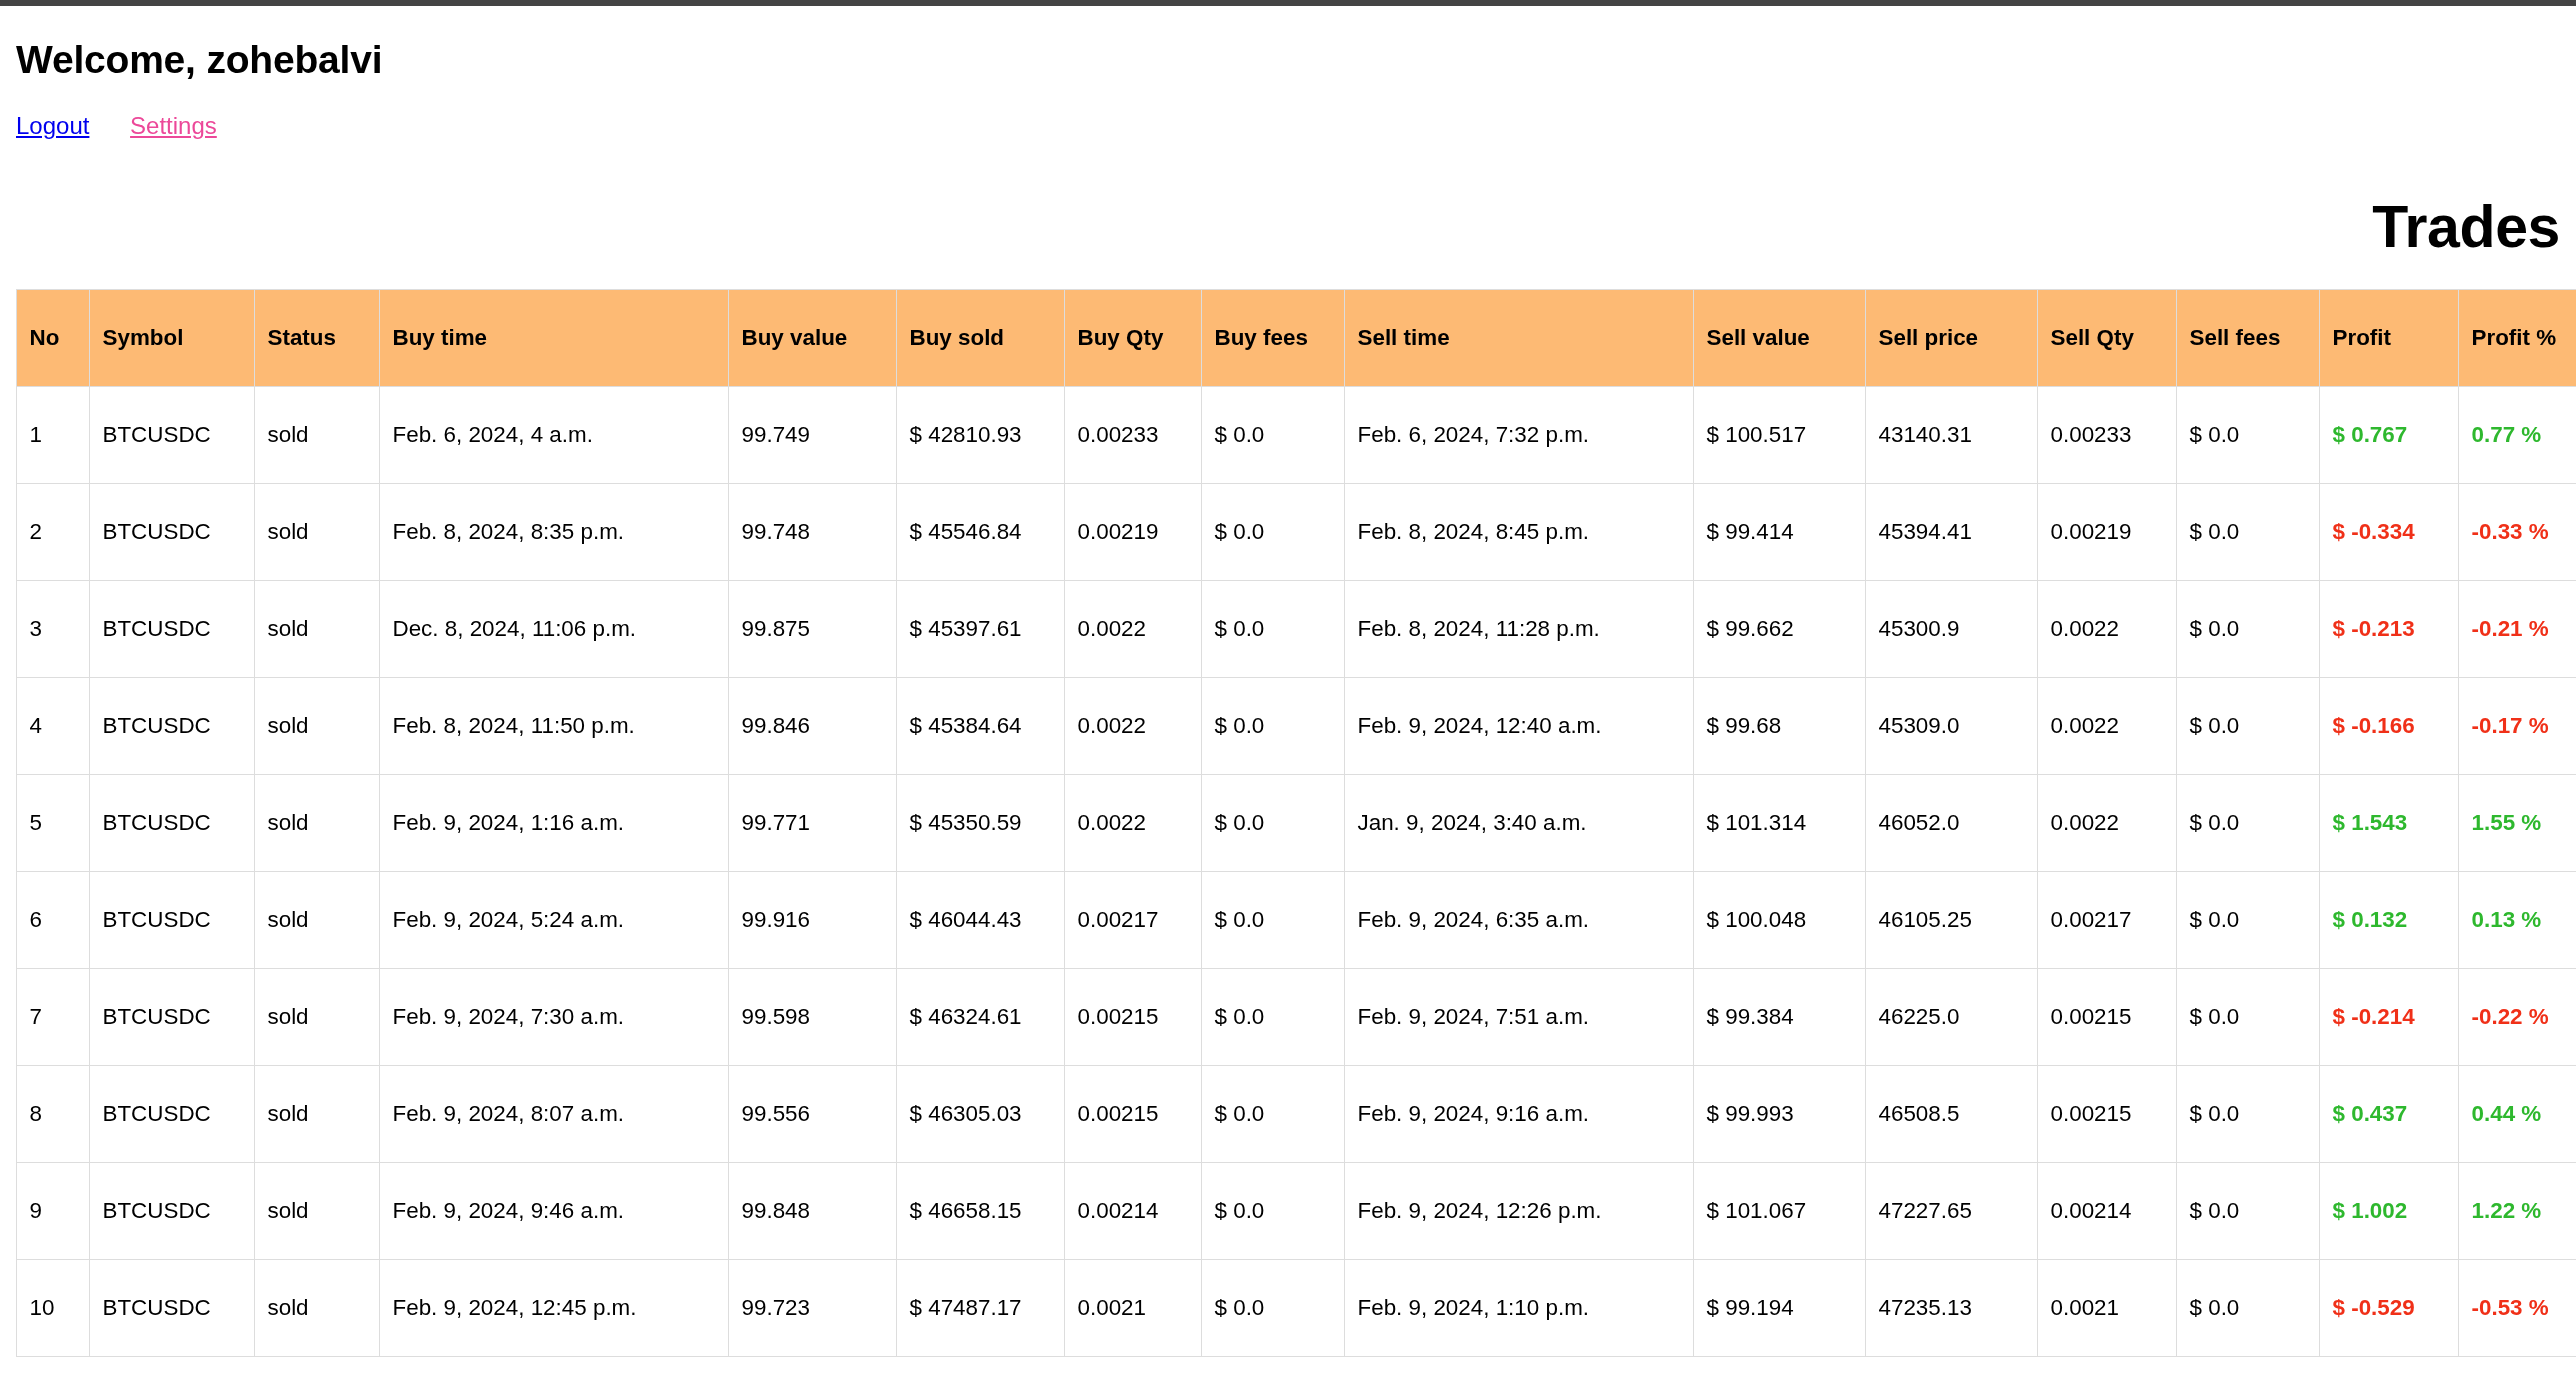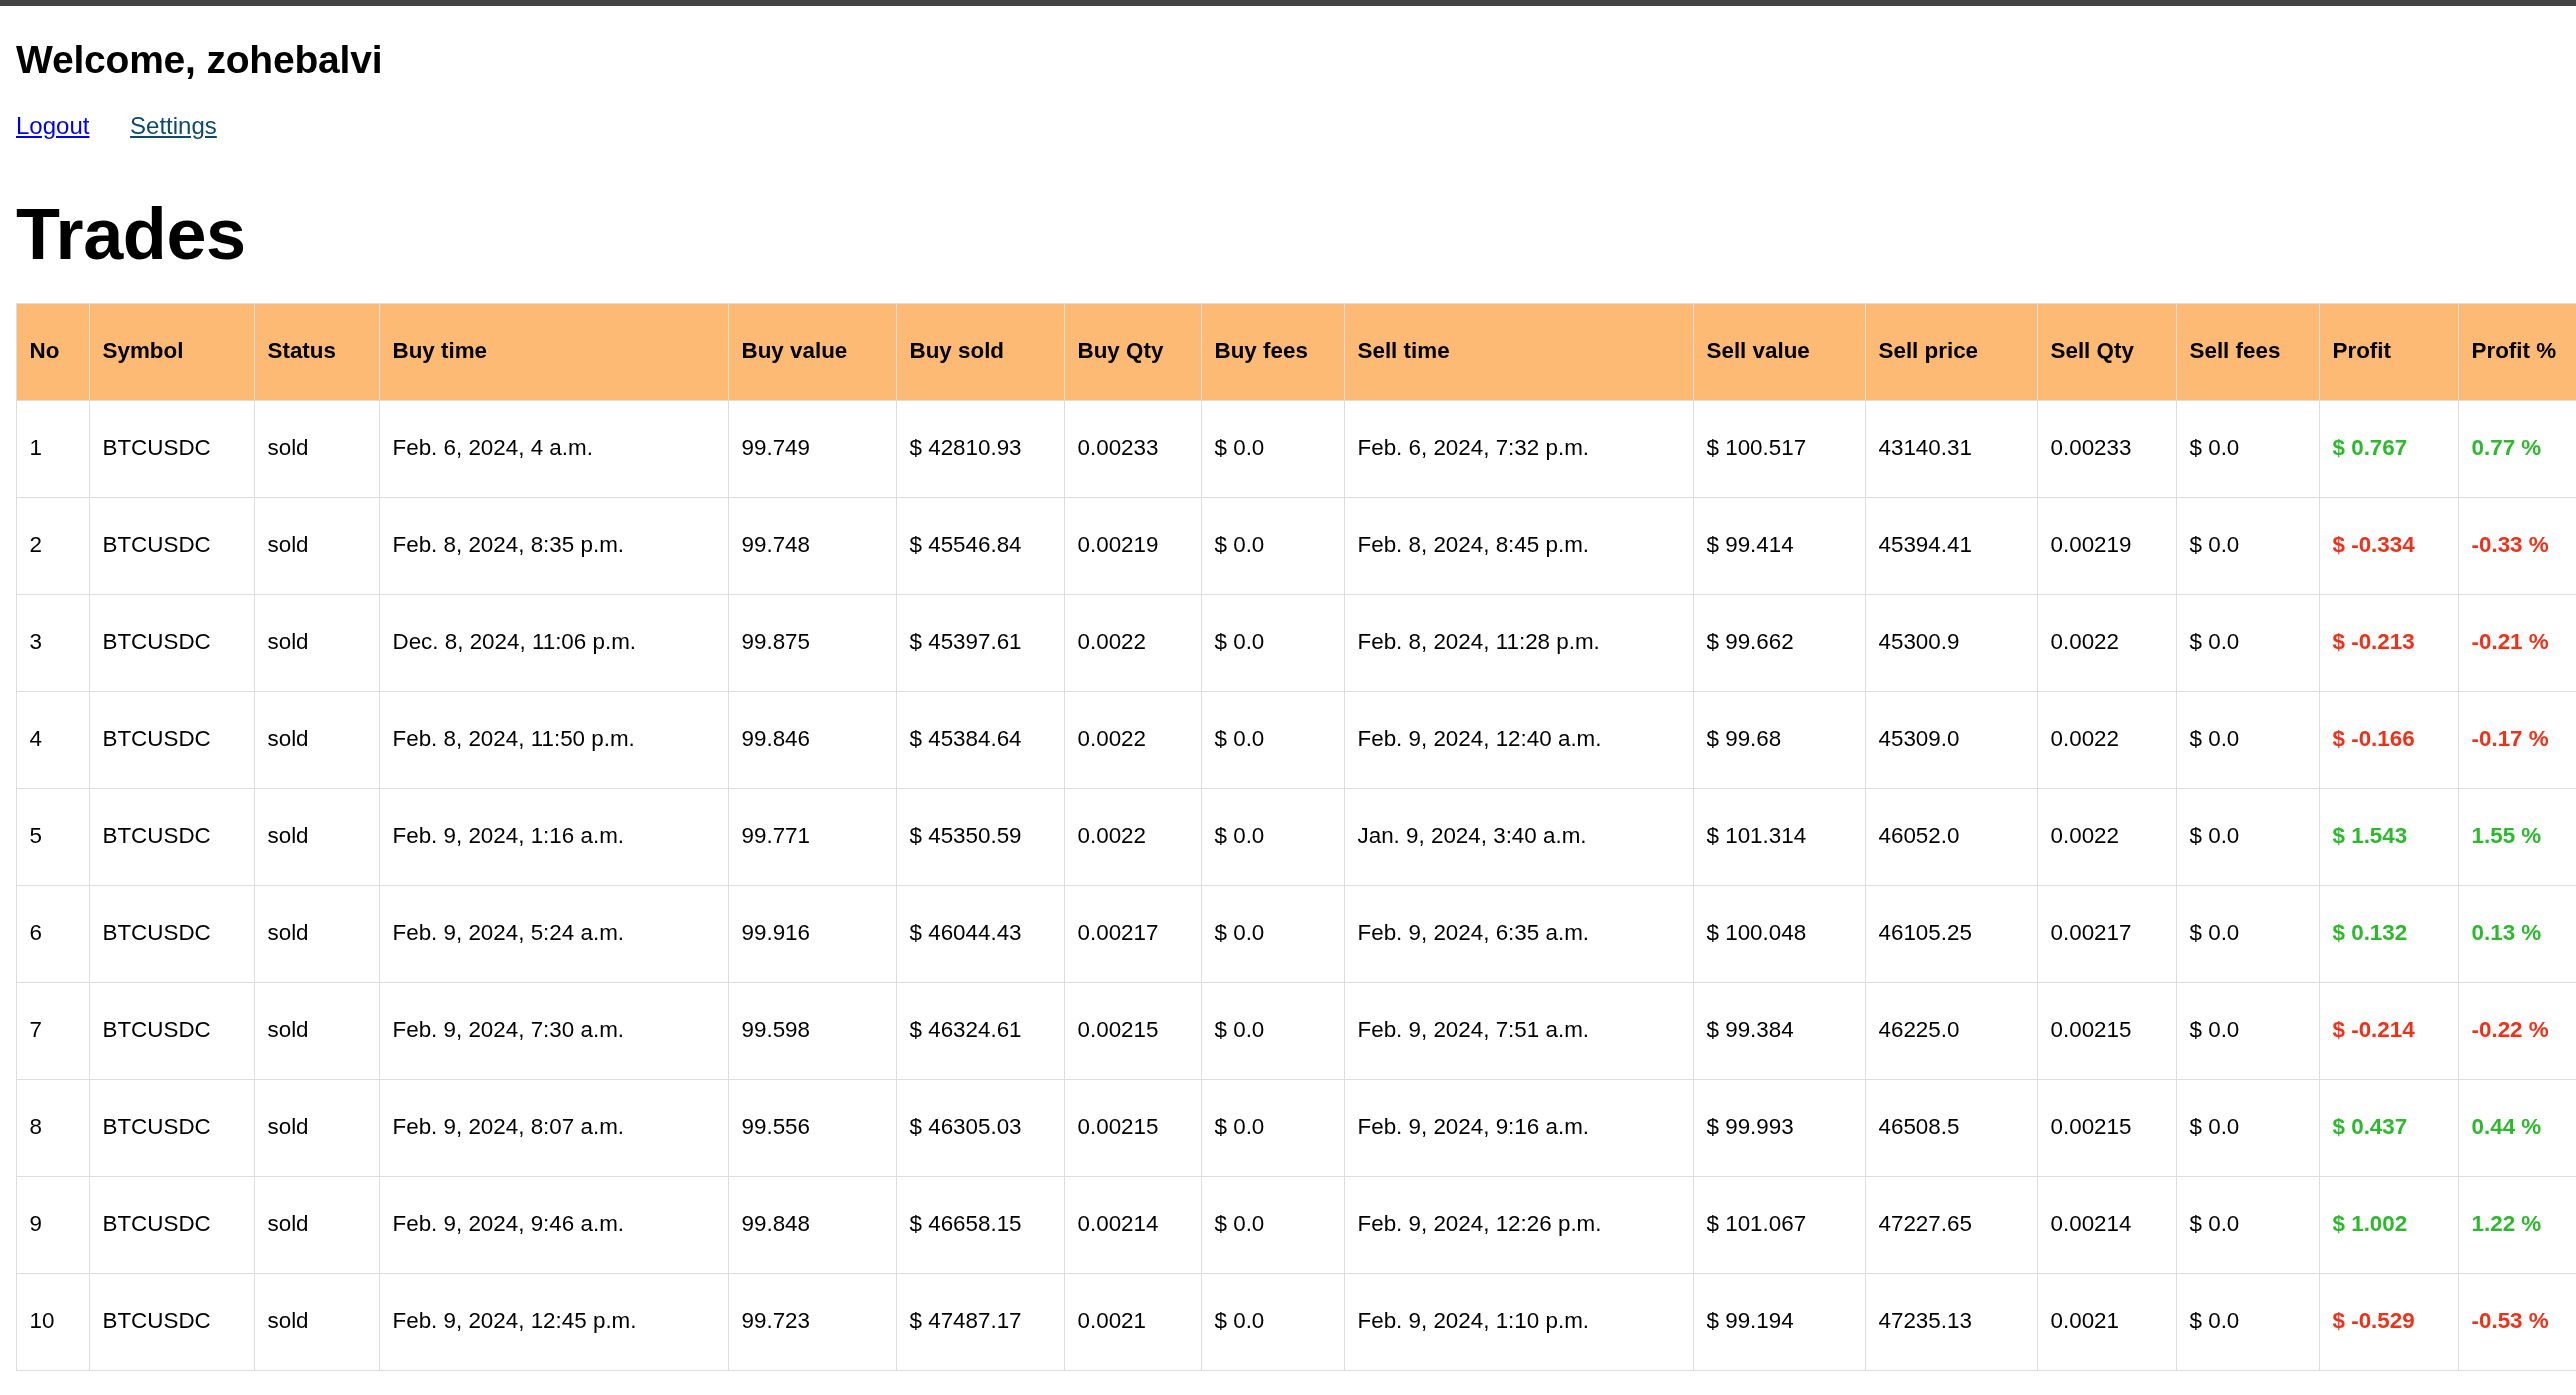--- a/index.html
+++ b/index.html
@@ -32,27 +32,28 @@
   }
   .links-row {
     margin-top: 32px;
     font-size: 24px;
     line-height: 1;
   }
   .links-row a {
     margin-right: 34px;
   }
   a.link-logout { color: #0000ee; }
-  a.link-settings { color: #0c4a6e; }
+  a.link-settings { color: #ec4899; }
   .section-title {
-    font-size: 72px;
+    font-size: 59px;
     font-weight: bold;
     margin: 59px 0 30px 0;
     line-height: 1.05;
     letter-spacing: -0.4px;
+    text-align: right;
   }
   table.trades {
     border-collapse: collapse;
     width: 2545px;
     table-layout: fixed;
     font-size: 22.4px;
   }
   table.trades th,
   table.trades td {
     border: 0.9px solid #dddddd;

